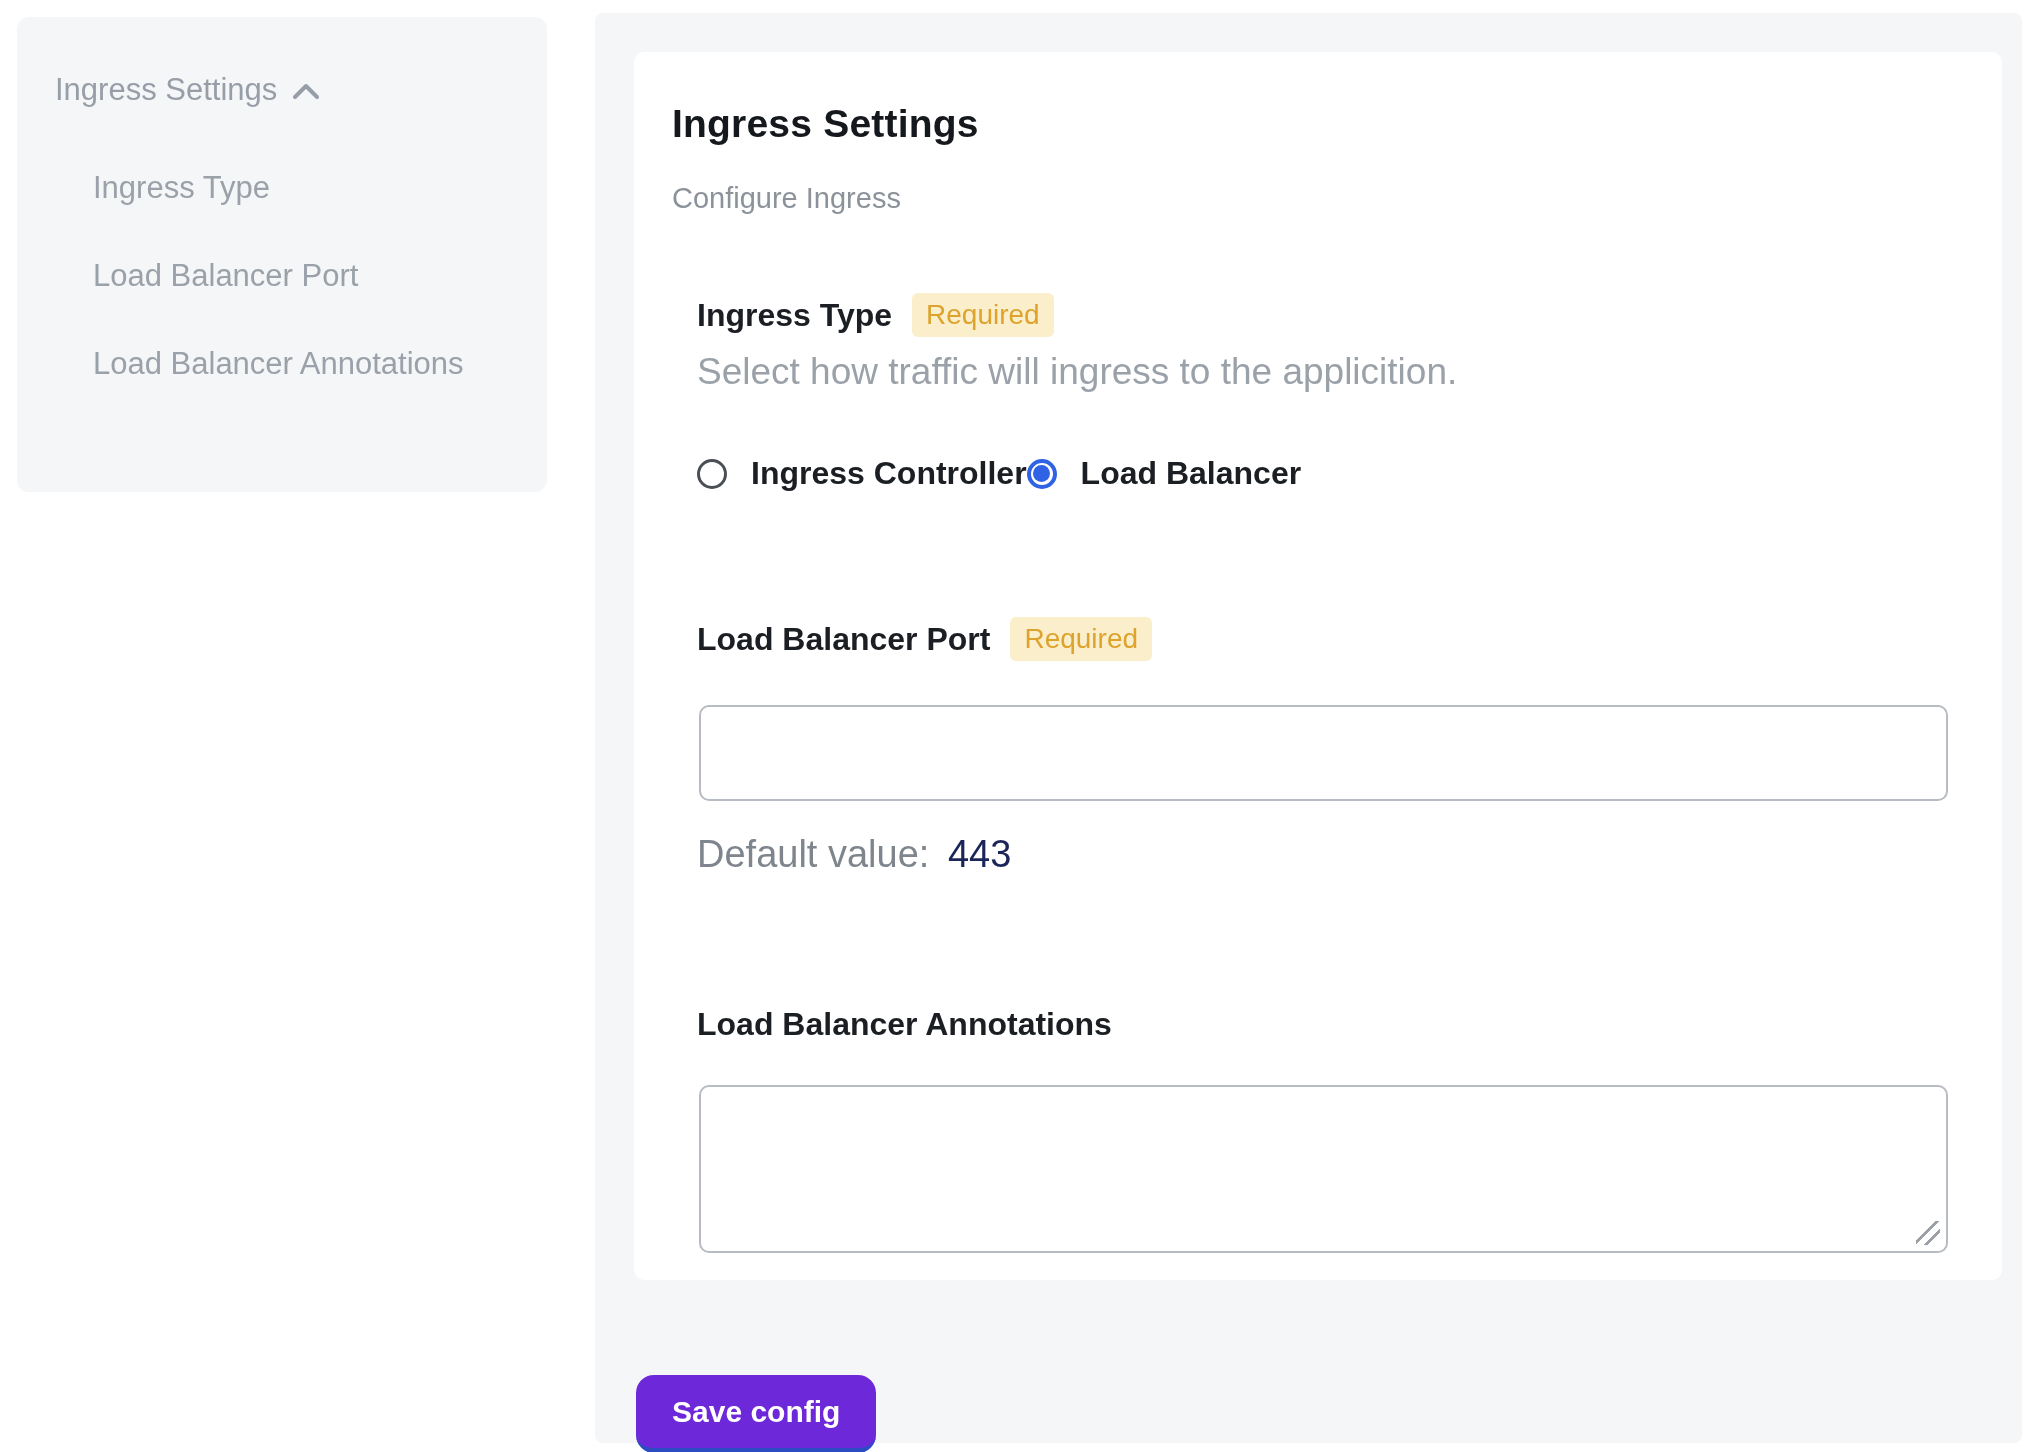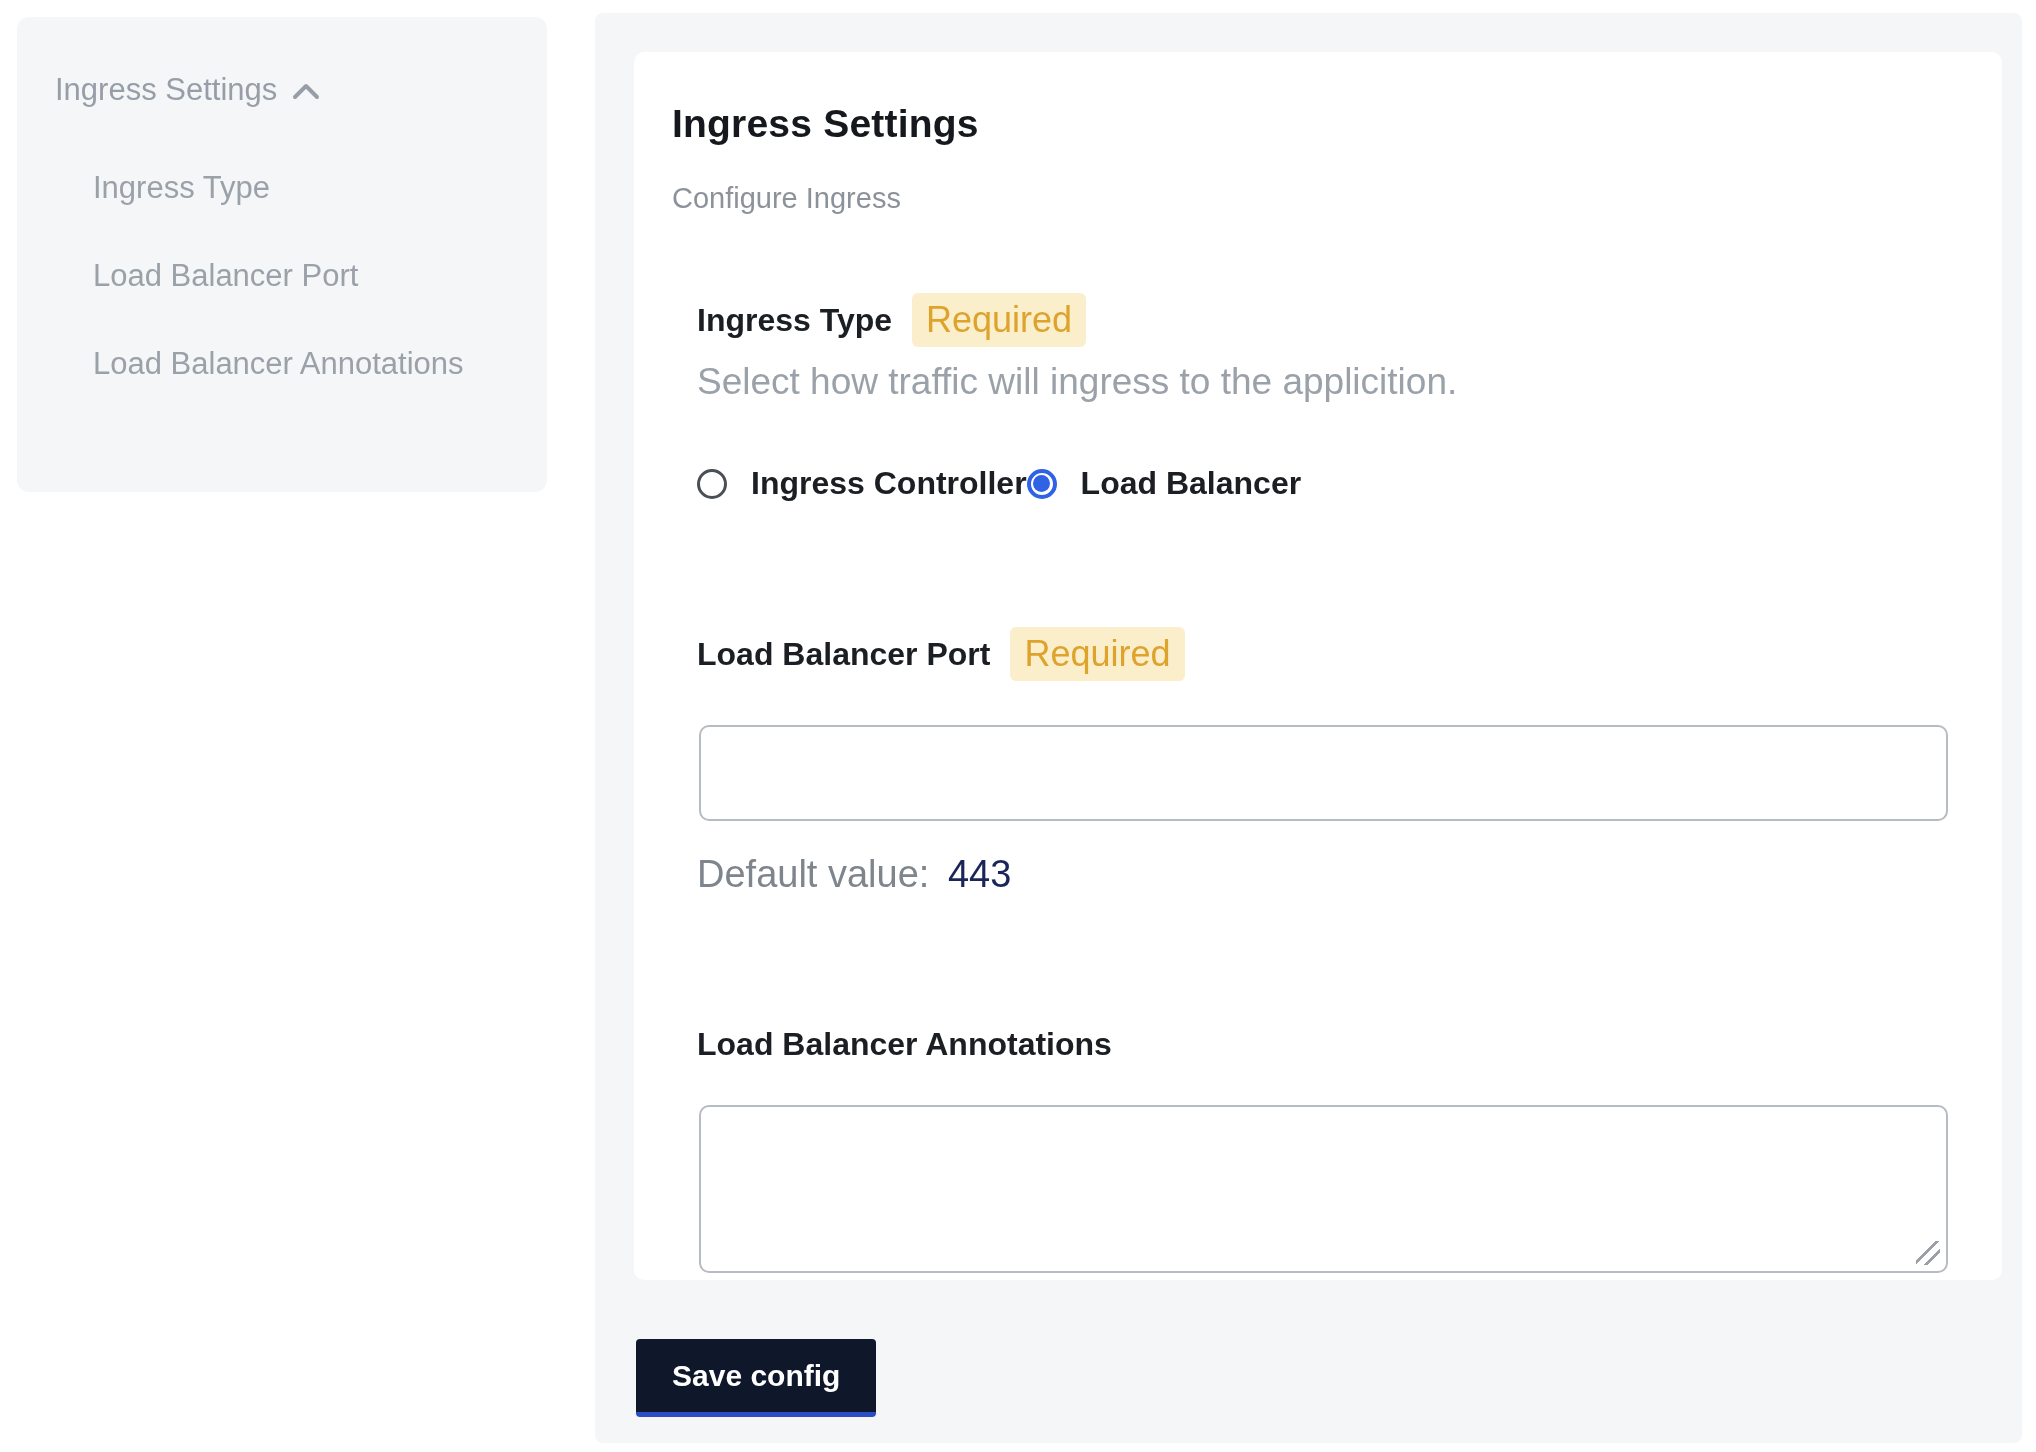--- a/index.html
+++ b/index.html
@@ -41,21 +41,21 @@
     padding: 50px 54px 40px 38px;
   }
   .card-title { font-size: 39px; font-weight: bold; color: #15181c; letter-spacing: 0.2px; }
   .card-subtitle { margin-top: 36px; font-size: 29px; color: #8b929a; }
 
   .section { margin-left: 25px; }
   .section-head { display: flex; align-items: center; gap: 20px; }
   .section-label { font-size: 32px; font-weight: bold; color: #1b1e22; }
   .badge {
     background: #fbeecb; color: #dda32c;
-    font-size: 36px; padding: 6px 14px; border-radius: 6px;
+    font-size: 28px; padding: 6px 14px; border-radius: 6px;
   }
   .section-desc { margin-top: 14px; font-size: 37px; color: #9aa1a9; }
 
   .sec-ingress-type { margin-top: 78px; }
   .radio-row { display: flex; align-items: center; margin-top: 62px; margin-left: 25px; }
   .radio-option { display: flex; align-items: center; gap: 24px; cursor: pointer; }
   .radio-circle {
     width: 30px; height: 30px; border-radius: 50%;
     border: 3px solid #4a4f55; background: #fff; flex: 0 0 auto;
     display: flex; align-items: center; justify-content: center;
@@ -89,24 +89,24 @@
   }
   .resize-corner {
     position: absolute; right: 8px; bottom: 8px; width: 24px; height: 24px;
     background: linear-gradient(135deg,
       transparent 0 40%, #9aa0a6 40% 48%,
       transparent 48% 66%, #9aa0a6 66% 74%, transparent 74%);
     pointer-events: none;
   }
 
   .save-button {
-    position: absolute; left: 41px; top: 1326px;
+    position: absolute; left: 41px; top: 1362px;
     min-width: 240px; height: 78px; padding: 0 36px;
-    background: #0f172a; border: none; border-bottom: 5px solid #2c4cc4;
-    border-radius: 4px; color: #ffffff;
+    background: #6d28d9; border: none; border-bottom: 5px solid #2c4cc4;
+    border-radius: 18px; color: #ffffff;
     font-size: 30px; font-weight: bold; cursor: pointer;
     font-family: "Liberation Sans", "DejaVu Sans", sans-serif;
   }
 </style>
 </head>
 <body>
 
 <nav class="sidebar">
   <div class="sidebar-header">
     <span>Ingress Settings</span>

